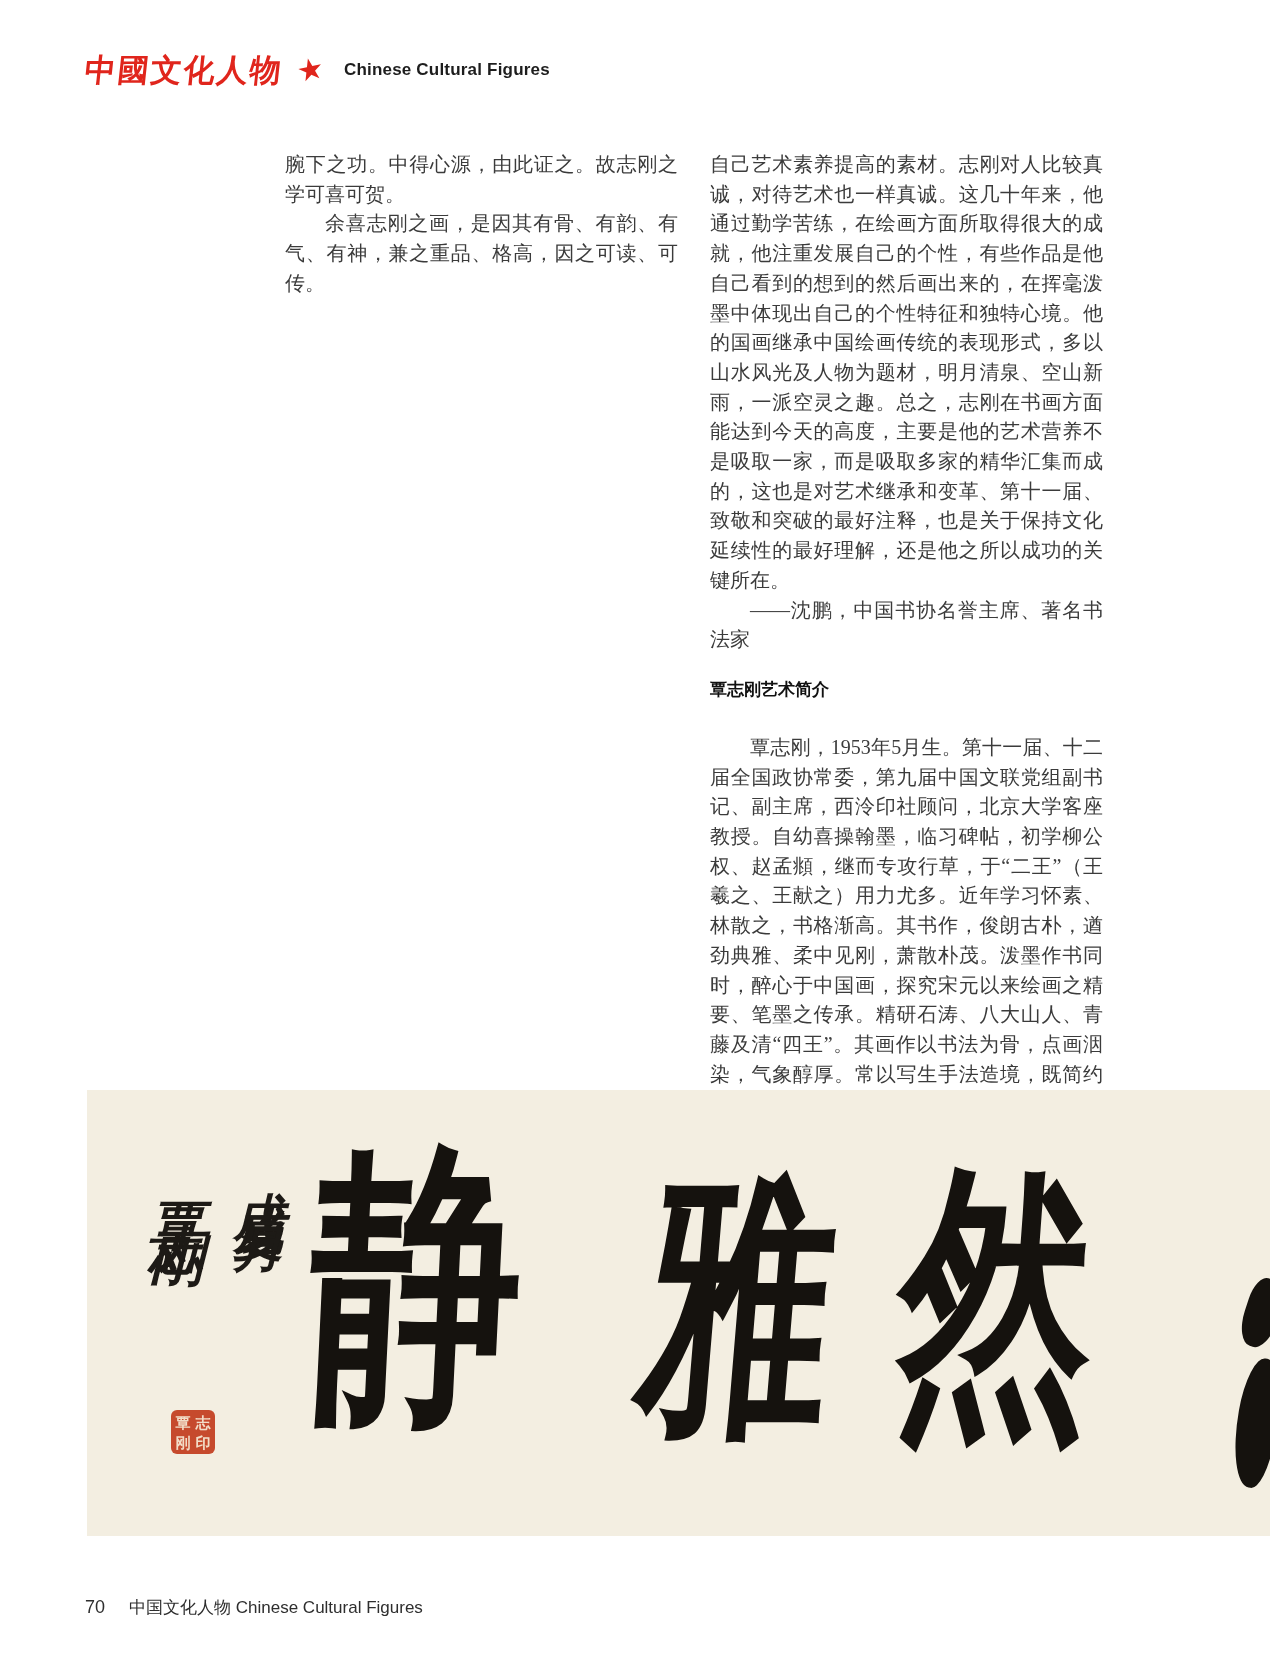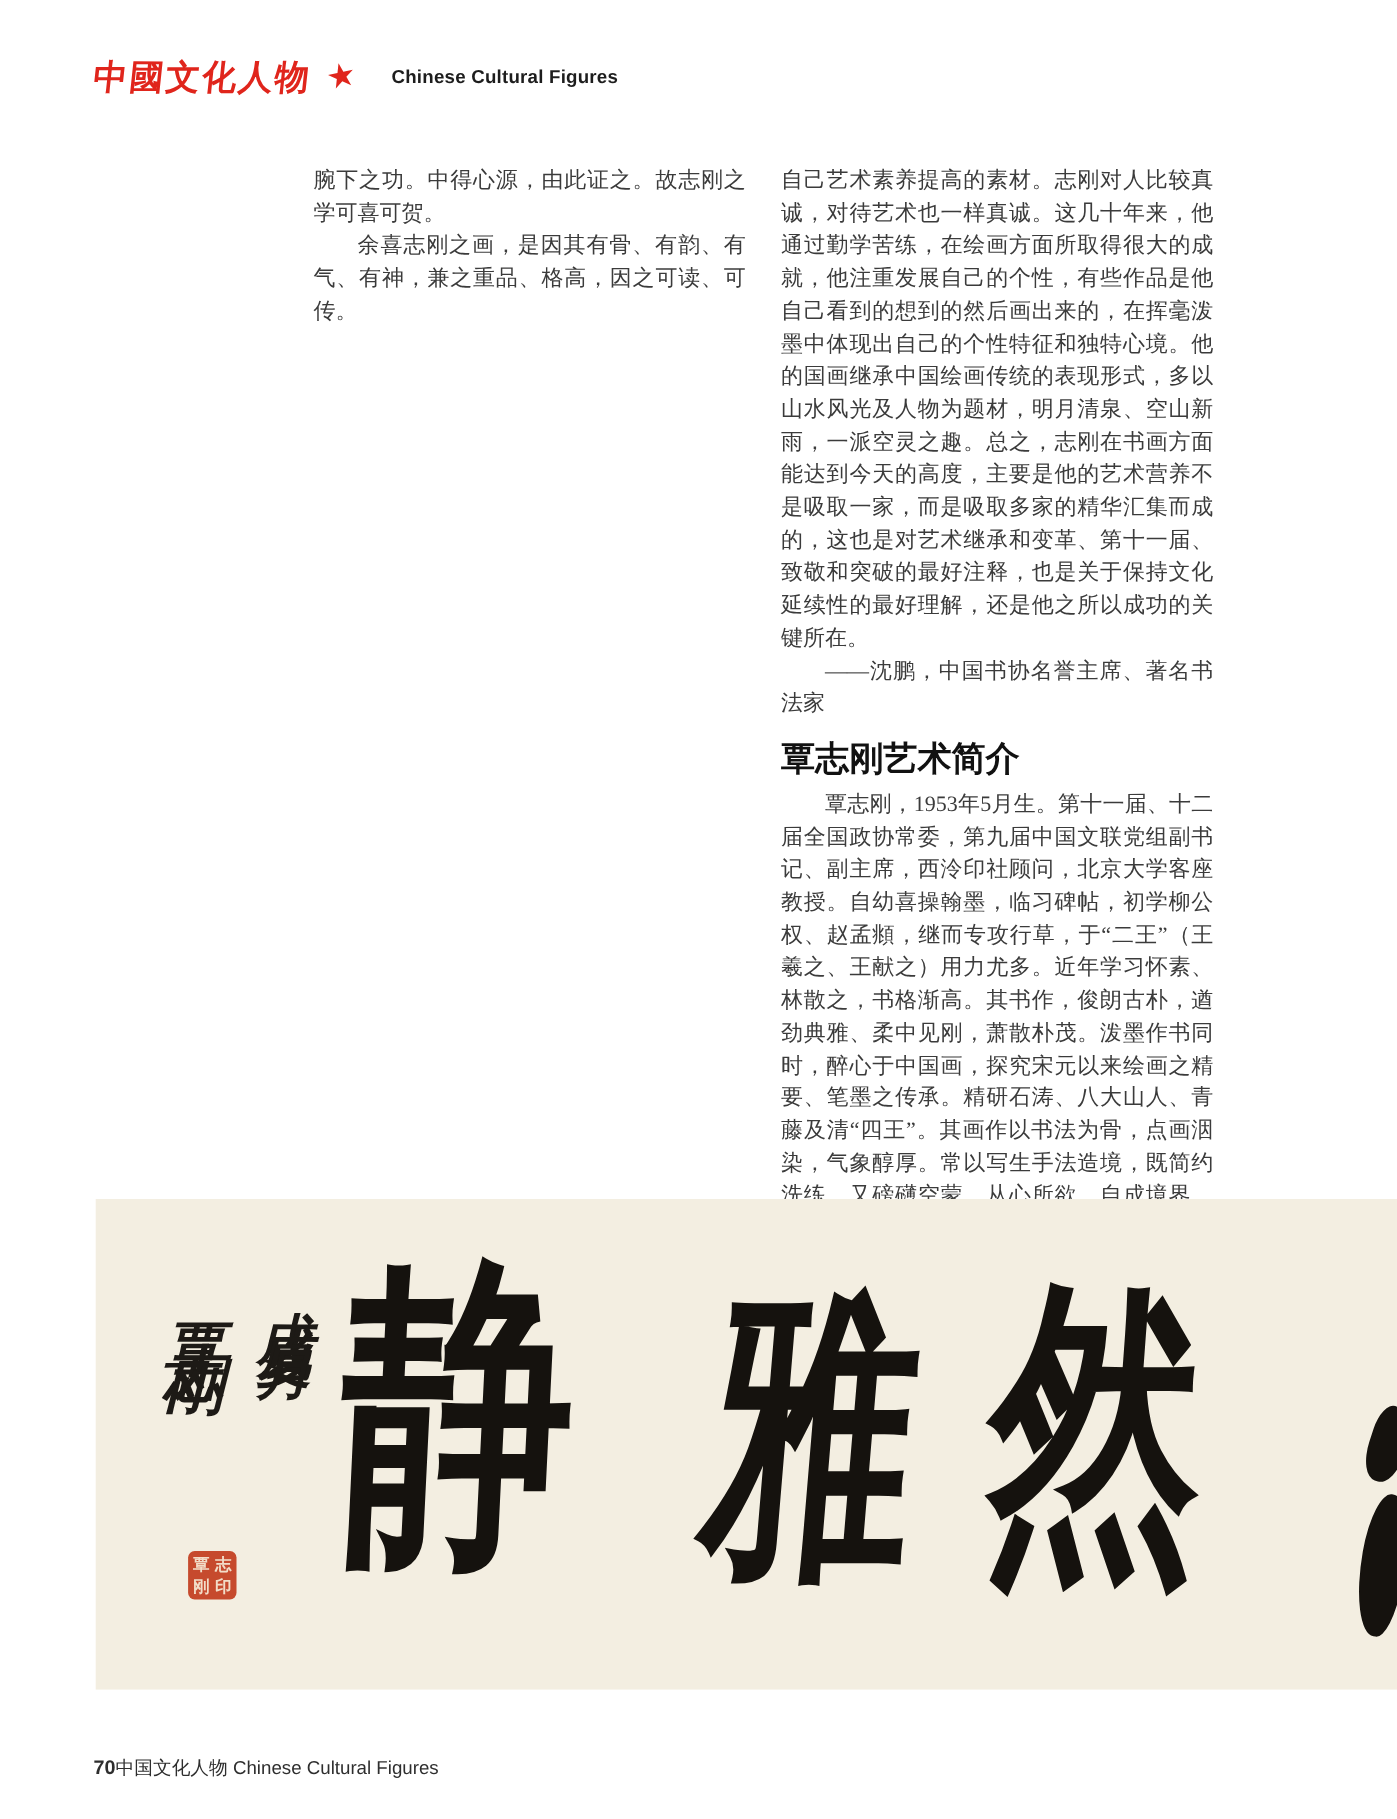--- a/index.html
+++ b/index.html
@@ -19,37 +19,37 @@
     letter-spacing:2px;
     font-family:"Liberation Serif",serif;
     line-height:1;
   }
   .logo-star{
     color:#e0251c;font-size:30px;line-height:1;
     margin-left:14px;transform:rotate(-12deg);
     font-family:"DejaVu Sans",sans-serif;
   }
   .header-en{
-    margin-left:32px;color:#1d1d1d;font-size:17px;font-weight:bold;
+    margin-left:20px;color:#1d1d1d;font-size:17px;font-weight:bold;
     font-family:"Liberation Sans","DejaVu Sans",sans-serif;
     letter-spacing:0.2px;
   }
   
   .col{
     position:absolute;top:150px;width:393px;
     color:#3b3b3b;font-size:20px;line-height:29.7px;
   }
   .col-left{left:285px;}
   .col-right{left:710px;}
   .para{margin:0;text-align:justify;text-indent:2em;}
   .para.noindent{text-indent:0;}
   .gap-after{margin-bottom:29.7px;}
   .section-heading{
-    margin:20px 0 12px 0;
-    color:#111111;font-size:31px;font-weight:bold;line-height:30px;
+    margin:20px 0 28px 0;
+    color:#111111;font-size:17px;font-weight:bold;line-height:30px;
     font-family:"Liberation Sans","DejaVu Sans",sans-serif;
     text-indent:0;
   }
   .end-star{
     color:#e0251c;font-size:20px;
     font-family:"DejaVu Sans",sans-serif;
     margin-left:4px;
   }
   
   .artwork{
@@ -86,21 +86,21 @@
   .ink-sliver{position:absolute;background:#15120e;border-radius:40% 60% 50% 50%;}
   .sliver-a{left:1158px;top:188px;width:34px;height:70px;transform:rotate(18deg);}
   .sliver-b{left:1150px;top:268px;width:40px;height:130px;transform:rotate(10deg);border-radius:45% 55% 40% 60%;}
   
   .footer{
     position:absolute;left:85px;top:1596px;
     color:#2e2e2e;font-size:17px;
     font-family:"Liberation Sans","DejaVu Sans",sans-serif;
     display:flex;align-items:baseline;
   }
-  .footer .pagenum{font-weight:bold;font-size:18px;margin-right:0;}
+  .footer .pagenum{font-weight:normal;font-size:18px;margin-right:24px;}
 </style>
 </head>
 <body>
 
 <div class="page">
 
   <div class="header">
     <span class="logo">中國文化人物</span>
     <span class="logo-star">★</span>
     <span class="header-en">Chinese Cultural Figures</span>

